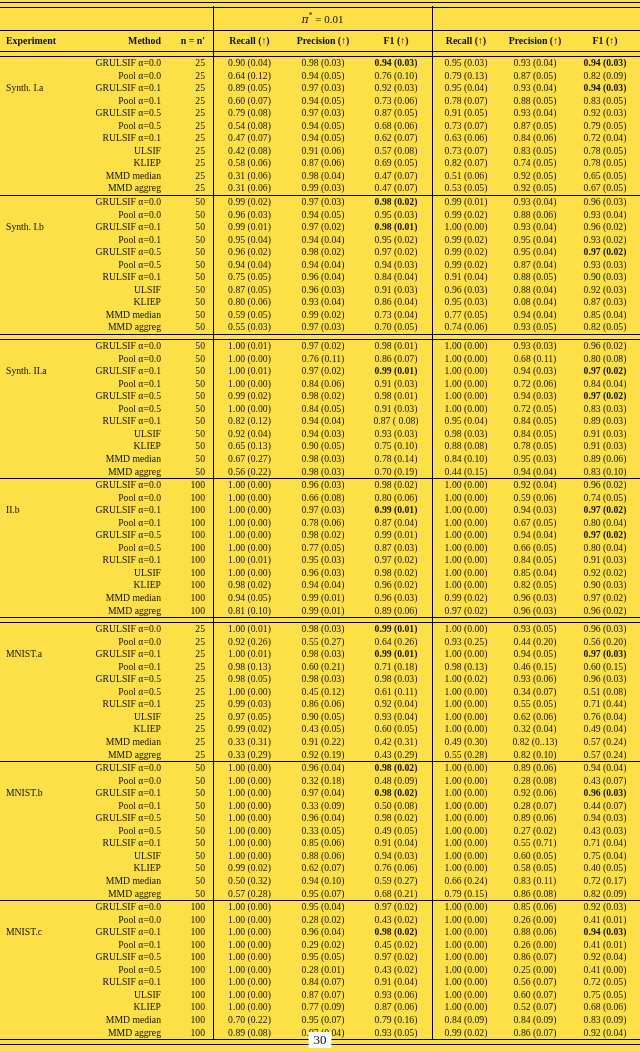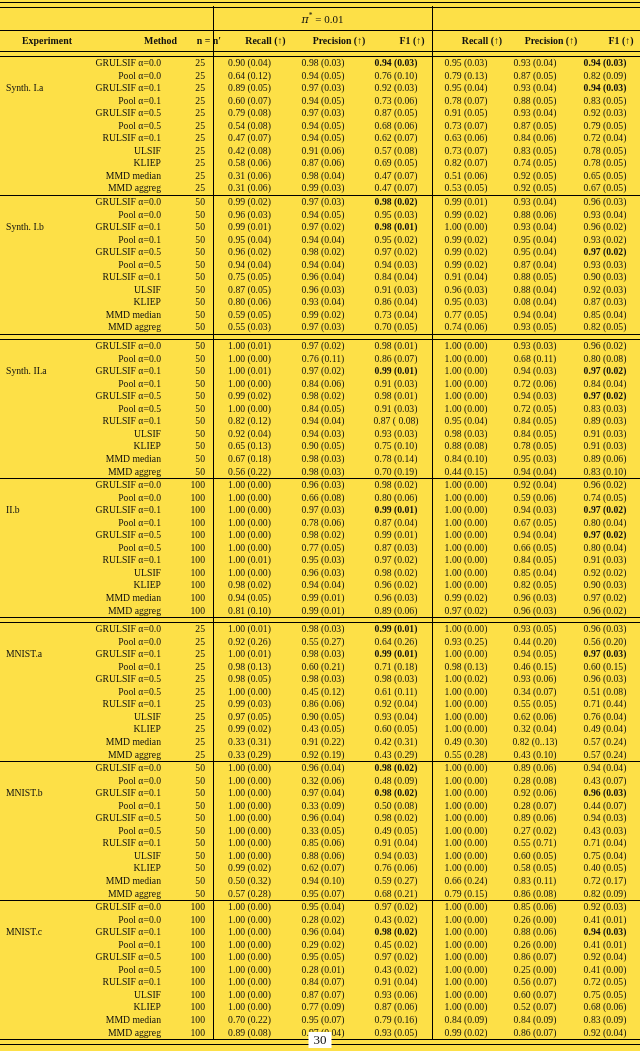--- a/index.html
+++ b/index.html
@@ -18,21 +18,21 @@
   .ghead .gcell{text-align:center; font-size:11px;}
   .pi{font-style:italic; font-family:"DejaVu Serif",serif;}
   .pisup{font-size:7.5px; vertical-align:super; line-height:0;}
 
   .trow{
     display:grid;
     grid-template-columns:74px 96px 43px 73px 74px 72px 68px 70px 70px;
     height:12.55px; line-height:12.55px; font-size:9.7px;
     white-space:nowrap;
   }
-  .chead{height:20px; line-height:20px; font-weight:bold; font-size:9.9px;padding-left:16px;}
+  .chead{height:20px; line-height:20px; font-weight:bold; font-size:9.9px;}
   .c-exp{text-align:left; padding-left:6px;}
   .c-method{text-align:right; padding-right:9px;}
   .c-n{text-align:right; padding-right:8px;}
   .c-m{text-align:center;}
   .b{font-weight:bold;}
 
   .bottom{position:relative;}
   .pageno{
     position:absolute; left:50%; top:-7px; transform:translateX(-50%);
     background:#fff; padding:0 5px; font-size:13px; color:#101010;
@@ -407,21 +407,21 @@
           <div class="c-m">0.90 (0.05)</div>
           <div class="c-m">0.75 (0.10)</div>
           <div class="c-m">0.88 (0.08)</div>
           <div class="c-m">0.78 (0.05)</div>
           <div class="c-m">0.91 (0.03)</div>
         </div>
         <div class="trow">
           <div class="c-exp"></div>
           <div class="c-method">MMD median</div>
           <div class="c-n">50</div>
-          <div class="c-m">0.67 (0.18)</div>
+          <div class="c-m">0.67 (0.27)</div>
           <div class="c-m">0.98 (0.03)</div>
           <div class="c-m">0.78 (0.14)</div>
           <div class="c-m">0.84 (0.10)</div>
           <div class="c-m">0.95 (0.03)</div>
           <div class="c-m">0.89 (0.06)</div>
         </div>
         <div class="trow">
           <div class="c-exp"></div>
           <div class="c-method">MMD aggreg</div>
           <div class="c-n">50</div>
@@ -666,41 +666,41 @@
           <div class="c-m">0.57 (0.24)</div>
         </div>
         <div class="trow">
           <div class="c-exp"></div>
           <div class="c-method">MMD aggreg</div>
           <div class="c-n">25</div>
           <div class="c-m">0.33 (0.29)</div>
           <div class="c-m">0.92 (0.19)</div>
           <div class="c-m">0.43 (0.29)</div>
           <div class="c-m">0.55 (0.28)</div>
-          <div class="c-m">0.43 (0.10)</div>
+          <div class="c-m">0.82 (0.10)</div>
           <div class="c-m">0.57 (0.24)</div>
         </div>
         <div class="hline"></div>
         <div class="trow">
           <div class="c-exp"></div>
           <div class="c-method">GRULSIF α=0.0</div>
           <div class="c-n">50</div>
           <div class="c-m">1.00 (0.00)</div>
           <div class="c-m">0.96 (0.04)</div>
           <div class="c-m b">0.98 (0.02)</div>
           <div class="c-m">1.00 (0.00)</div>
           <div class="c-m">0.89 (0.06)</div>
           <div class="c-m">0.94 (0.04)</div>
         </div>
         <div class="trow">
           <div class="c-exp"></div>
           <div class="c-method">Pool α=0.0</div>
           <div class="c-n">50</div>
           <div class="c-m">1.00 (0.00)</div>
-          <div class="c-m">0.32 (0.06)</div>
+          <div class="c-m">0.32 (0.18)</div>
           <div class="c-m">0.48 (0.09)</div>
           <div class="c-m">1.00 (0.00)</div>
           <div class="c-m">0.28 (0.08)</div>
           <div class="c-m">0.43 (0.07)</div>
         </div>
         <div class="trow">
           <div class="c-exp">MNIST.b</div>
           <div class="c-method">GRULSIF α=0.1</div>
           <div class="c-n">50</div>
           <div class="c-m">1.00 (0.00)</div>

